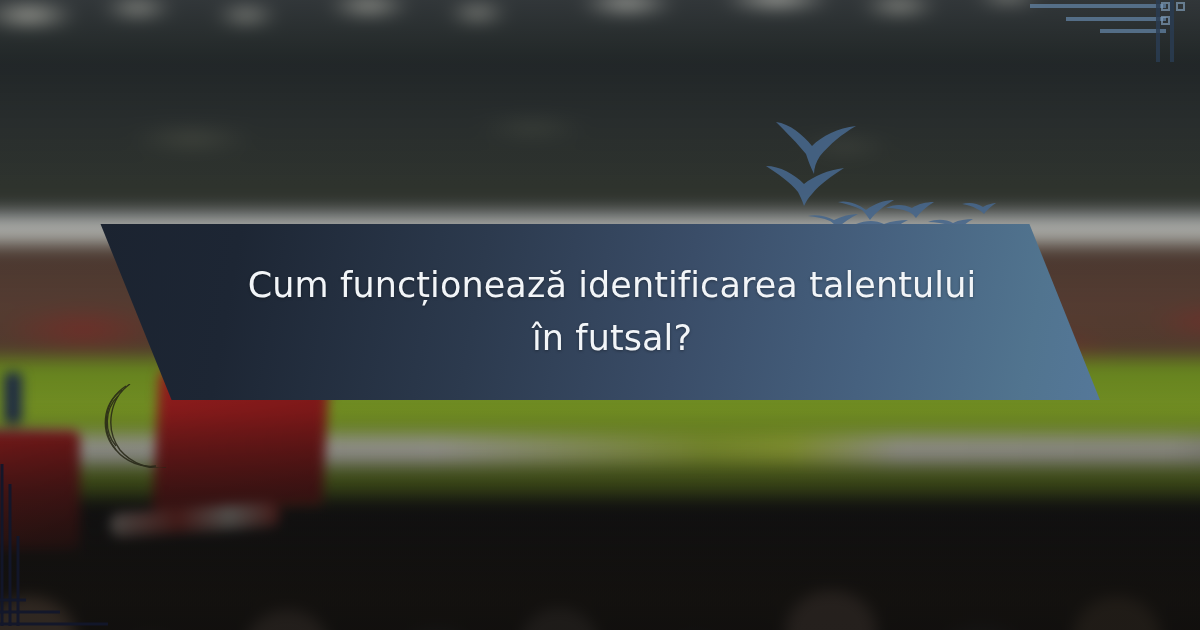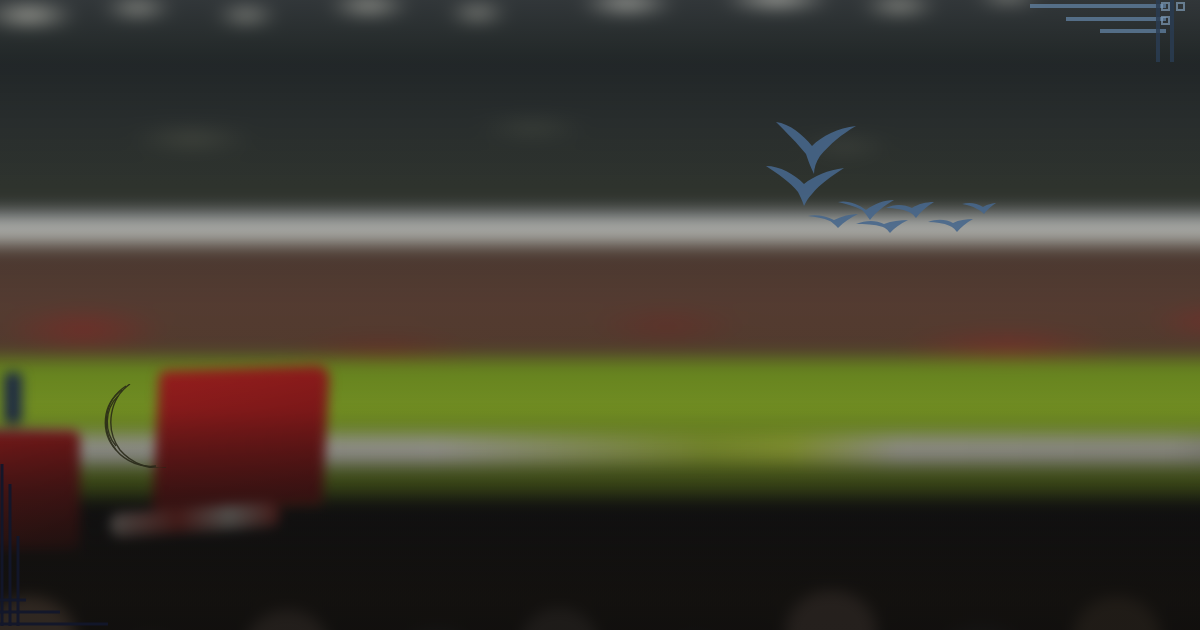--- a/index.html
+++ b/index.html
@@ -232,14 +232,19 @@
     <svg viewBox="0 0 104 84" xmlns="http://www.w3.org/2000/svg">
       <g fill="none" stroke="#262616" stroke-width="1.4" opacity="0.85">
         <path d="M30 2 C8 16 4 46 20 66 C30 78 46 84 60 82"></path>
         <path d="M26 6 C6 20 4 48 20 66"></path>
         <path d="M22 12 C8 26 8 48 20 62"></path>
         <path d="M34 0 C14 14 8 44 24 66 C36 80 54 86 70 84"></path>
       </g>
     </svg>
   </div>
 
+  <div class="banner">
+    <div class="banner-inner">
+      <div class="banner-title">Cum funcționează identificarea talentului în futsal?</div>
+    </div>
+  </div>
 
 </div>
 
 </body></html>

